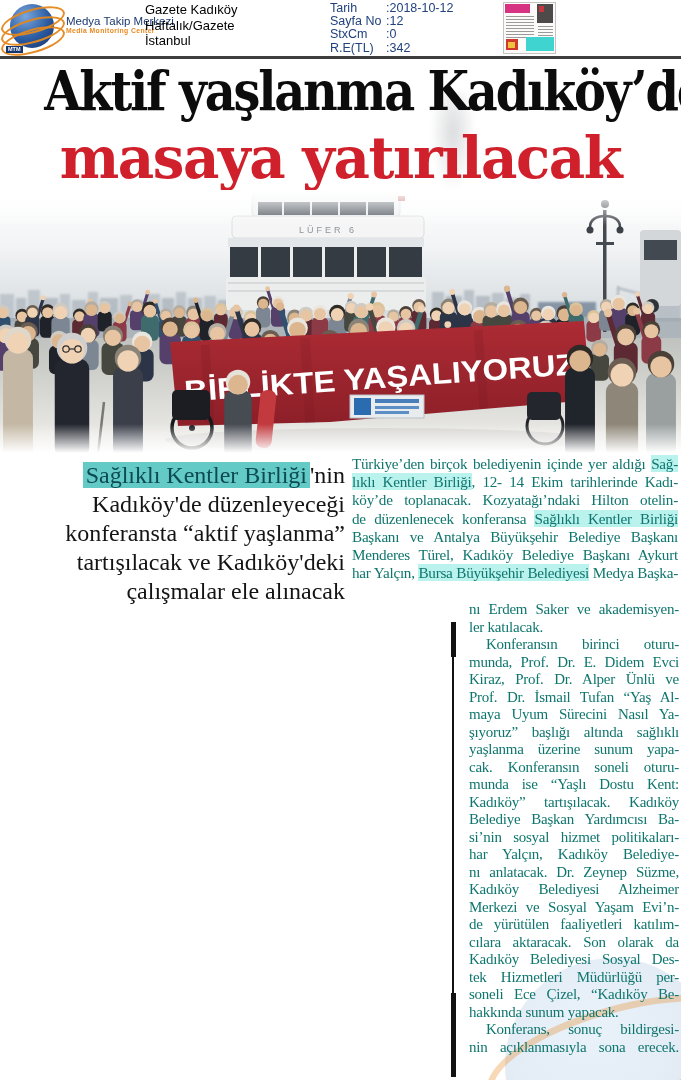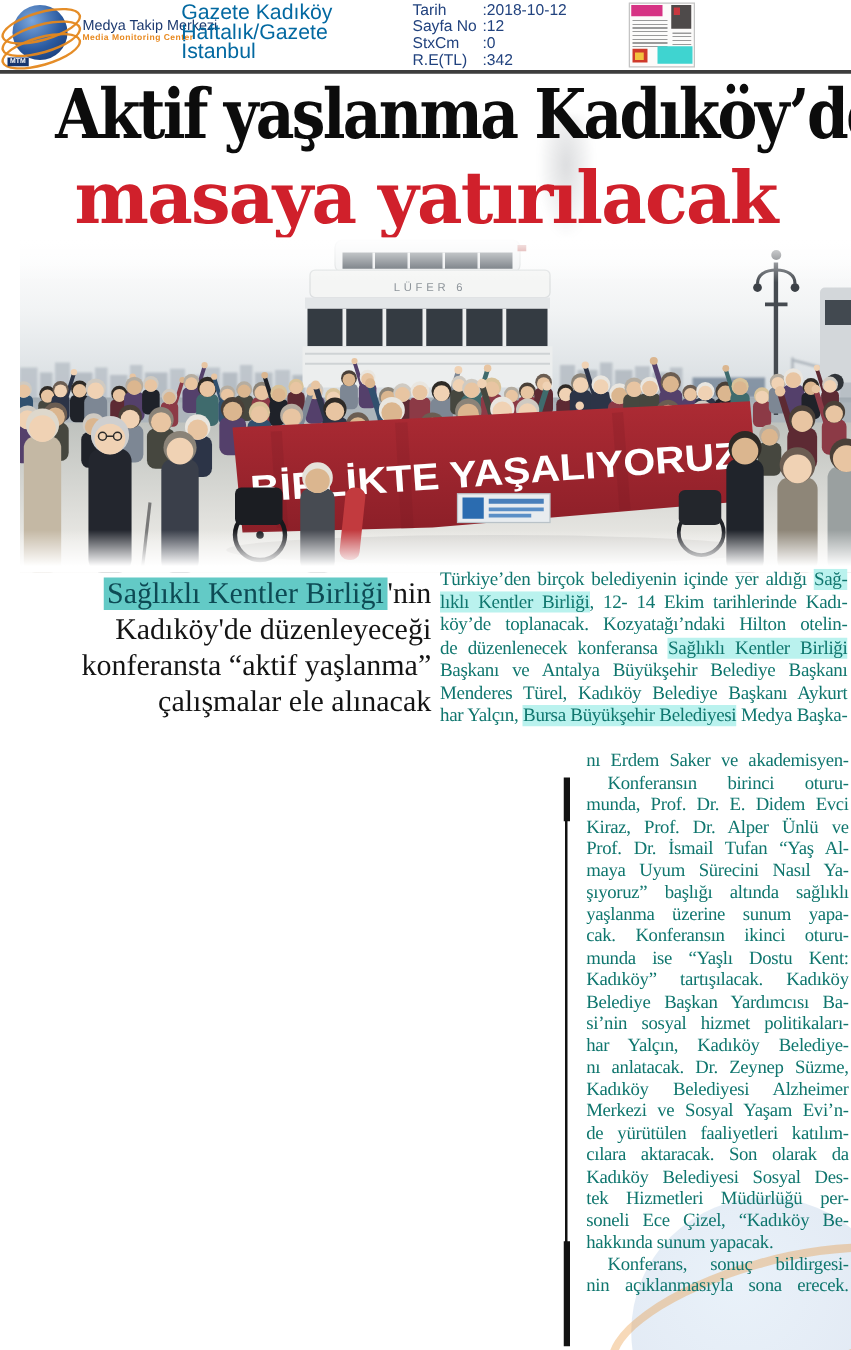--- a/index.html
+++ b/index.html
@@ -14,21 +14,21 @@
   .arc{position:absolute;border:2.5px solid rgba(228,135,28,.95);border-radius:50%;
        width:62px;height:20px;left:-4px;}
   .arc.a1{top:6px;transform:rotate(-16deg);}
   .arc.a2{top:16px;transform:rotate(-16deg);}
   .arc.a3{top:26px;transform:rotate(-16deg);}
   .mtm-abbr{position:absolute;left:2px;bottom:0;background:#16356e;color:#fff;
             font-size:5.5px;font-weight:bold;padding:0 2px;line-height:7px;}
   .logo-text{position:absolute;left:66px;top:15px;white-space:nowrap;}
   .logo-title{color:#1d3a70;font-weight:normal;font-size:11.5px;line-height:12px;}
   .logo-sub{color:var(--orange,#e8891f);font-size:6.8px;font-weight:bold;letter-spacing:.4px;}
-  .pub{position:absolute;left:145px;top:2px;font-size:17px;color:#0369a1;line-height:15.5px;}
+  .pub{position:absolute;left:145px;top:2px;font-size:13px;color:#000000;line-height:15.5px;}
   .meta{position:absolute;left:330px;top:2px;font-size:12.5px;color:var(--meta-navy,#21427e);
         line-height:13.2px;white-space:nowrap;}
   .meta .ml{display:inline-block;width:56px;}
   .thumb{position:absolute;left:503px;top:2px;width:53px;height:52px;background:#fcfbfa;
          border:1px solid #c4c4c4;box-sizing:border-box;}
   .thumb .mast{position:absolute;left:1px;top:1px;width:25px;height:9px;background:#d63384;}
   .thumb .tphoto{position:absolute;right:2px;top:1px;width:16px;height:19px;background:#4e4a4a;}
   .thumb .tphoto i{position:absolute;left:2px;top:2px;width:5px;height:6px;background:#c8373f;}
   .thumb .tl1{position:absolute;left:2px;top:13px;width:28px;height:24px;
       background:repeating-linear-gradient(#9a9a9a 0 1px,transparent 1px 3px);}
@@ -44,21 +44,21 @@
           font-family:"DejaVu Serif",serif;font-weight:bold;}
   .h1{top:58px;font-size:55px;letter-spacing:-2.5px;color:#0c0c0c;
       transform:scaleX(.87);transform-origin:50% 50%;}
   .h2{top:124px;font-size:58px;letter-spacing:-1.5px;color:var(--headline-red,#d0202b);
       transform:scaleX(.97);transform-origin:50% 50%;}
   .mast-smudge{position:absolute;left:430px;top:92px;width:46px;height:100px;
       background:radial-gradient(ellipse at 50% 40%,rgba(95,100,108,.22),rgba(95,100,108,0) 70%);
       filter:blur(2px);}
 
   
-  .photo{position:absolute;left:16px;top:190px;width:539px;height:268px;}
+  .photo{position:absolute;left:0;top:190px;width:539px;height:268px;}
   .photo svg{display:block;}
   .fade-top{position:absolute;left:0;top:0;width:681px;height:36px;
       background:linear-gradient(#ffffff,rgba(255,255,255,0));}
   .fade-bot{position:absolute;left:0;bottom:0;width:681px;height:34px;
       background:linear-gradient(rgba(255,255,255,0),#ffffff 85%);}
 
   
   .subhead{position:absolute;left:0;top:461px;width:345px;text-align:right;z-index:3;
       font-family:"Liberation Serif",serif;font-size:24px;line-height:29px;color:#141414;}
   .subhead .hl{background:var(--subhead-highlight,#63cac6);color:#0d4a54;padding:0 3px;}
@@ -539,44 +539,46 @@
     <div class="fade-bot"></div>
   </div>
 
   <div class="wm"></div>
   <div class="wm-arc"></div>
 
   <div class="subhead" id="subhead">
       <div class="shl"><span class="hl">Sağlıklı Kentler Birliği</span><span>'nin</span></div>
       <div class="shl"><span>Kadıköy'de düzenleyeceği</span></div>
       <div class="shl"><span>konferansta “aktif yaşlanma”</span></div>
+      <div class="shl"><span>tartışılacak ve Kadıköy'deki</span></div>
       <div class="shl"><span>çalışmalar ele alınacak</span></div>
     </div>
   <div class="colw" id="colw">
       <div class="bl"><span>Türkiye’den birçok belediyenin içinde yer aldığı </span><span class="hl">Sağ-</span></div>
       <div class="bl"><span class="hl">lıklı Kentler Birliği</span><span>, 12- 14 Ekim tarihlerinde Kadı-</span></div>
       <div class="bl"><span>köy’de toplanacak. Kozyatağı’ndaki Hilton otelin-</span></div>
       <div class="bl"><span>de düzenlenecek konferansa </span><span class="hl">Sağlıklı Kentler Birliği</span></div>
       <div class="bl"><span>Başkanı ve Antalya Büyükşehir Belediye Başkanı</span></div>
       <div class="bl"><span>Menderes Türel, Kadıköy Belediye Başkanı Aykurt</span></div>
       <div class="bl"><span>har Yalçın, </span><span class="hl">Bursa Büyükşehir Belediyesi</span><span> Medya Başka-</span></div>
     </div>
   <div class="vr vr1"></div>
   <div class="vr vr2"></div>
   <div class="vr vr3"></div>
   <div class="coln" id="coln">
       <div class="bl"><span>nı Erdem Saker ve akademisyen-</span></div>
+      <div class="bl nj"><span>ler katılacak.</span></div>
       <div class="bl ind"><span>Konferansın birinci oturu-</span></div>
       <div class="bl"><span>munda, Prof. Dr. E. Didem Evci</span></div>
       <div class="bl"><span>Kiraz, Prof. Dr. Alper Ünlü ve</span></div>
       <div class="bl"><span>Prof. Dr. İsmail Tufan “Yaş Al-</span></div>
       <div class="bl"><span>maya Uyum Sürecini Nasıl Ya-</span></div>
       <div class="bl"><span>şıyoruz” başlığı altında sağlıklı</span></div>
       <div class="bl"><span>yaşlanma üzerine sunum yapa-</span></div>
-      <div class="bl"><span>cak. Konferansın ikinci oturu-</span></div>
+      <div class="bl"><span>cak. Konferansın soneli oturu-</span></div>
       <div class="bl"><span>munda ise “Yaşlı Dostu Kent:</span></div>
       <div class="bl"><span>Kadıköy” tartışılacak. Kadıköy</span></div>
       <div class="bl"><span>Belediye Başkan Yardımcısı Ba-</span></div>
       <div class="bl"><span>si’nin sosyal hizmet politikaları-</span></div>
       <div class="bl"><span>har Yalçın, Kadıköy Belediye-</span></div>
       <div class="bl"><span>nı anlatacak. Dr. Zeynep Süzme,</span></div>
       <div class="bl"><span>Kadıköy Belediyesi Alzheimer</span></div>
       <div class="bl"><span>Merkezi ve Sosyal Yaşam Evi’n-</span></div>
       <div class="bl"><span>de yürütülen faaliyetleri katılım-</span></div>
       <div class="bl"><span>cılara aktaracak. Son olarak da</span></div>

